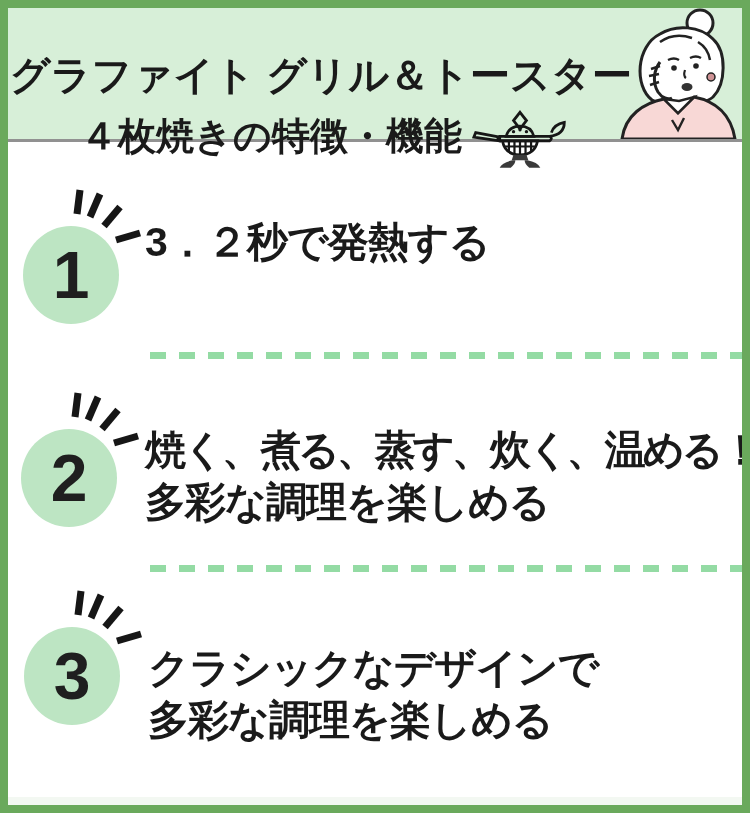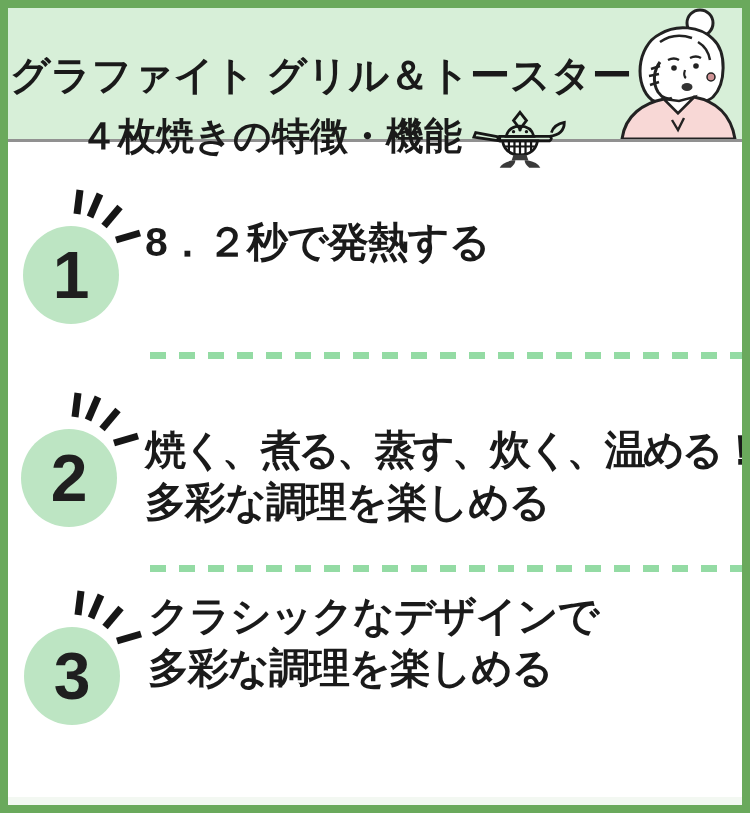--- a/index.html
+++ b/index.html
@@ -66,21 +66,21 @@
   .s1{left:59px;top:180px;}
   .s2{left:57px;top:383px;}
   .s3{left:60px;top:581px;}
   .feature-text{
     position:absolute;
     font-size:41px;font-weight:700;line-height:52px;
     color:var(--text-dark);letter-spacing:-1px;white-space:nowrap;
   }
   .t1{left:137px;top:208px;}
   .t2{left:137px;top:416px;}
-  .t3{left:140px;top:582px;}
+  .t3{left:140px;top:634px;}
   .tight{letter-spacing:-3px;}
   
   .divider{
     position:absolute;left:142px;width:592px;height:7px;
     background:repeating-linear-gradient(to right,
       var(--dash-green) 0,var(--dash-green) 16px,
       transparent 16px,transparent 29px);
   }
   .d1{top:344px;}
   .d2{top:557px;}
@@ -143,21 +143,21 @@
   </div>
   <svg class="sparkle s1" viewBox="0 0 80 70">
     <g stroke="#161616" stroke-width="7" fill="none">
       <line x1="13" y1="2" x2="10" y2="26"></line>
       <line x1="33" y1="6" x2="23" y2="29"></line>
       <line x1="53" y1="19" x2="37" y2="38"></line>
       <line x1="73" y1="45" x2="49" y2="52"></line>
     </g>
   </svg>
   <div class="feature-text t1">
-    <div>8．２秒で発熱する</div>
+    <div>3．２秒で発熱する</div>
   </div>
 
   <div class="divider d1"></div>
 
   <div class="num-circle c2">
     <span>2</span>
   </div>
   <svg class="sparkle s2" viewBox="0 0 80 70">
     <g stroke="#161616" stroke-width="7" fill="none">
       <line x1="13" y1="2" x2="10" y2="26"></line>

